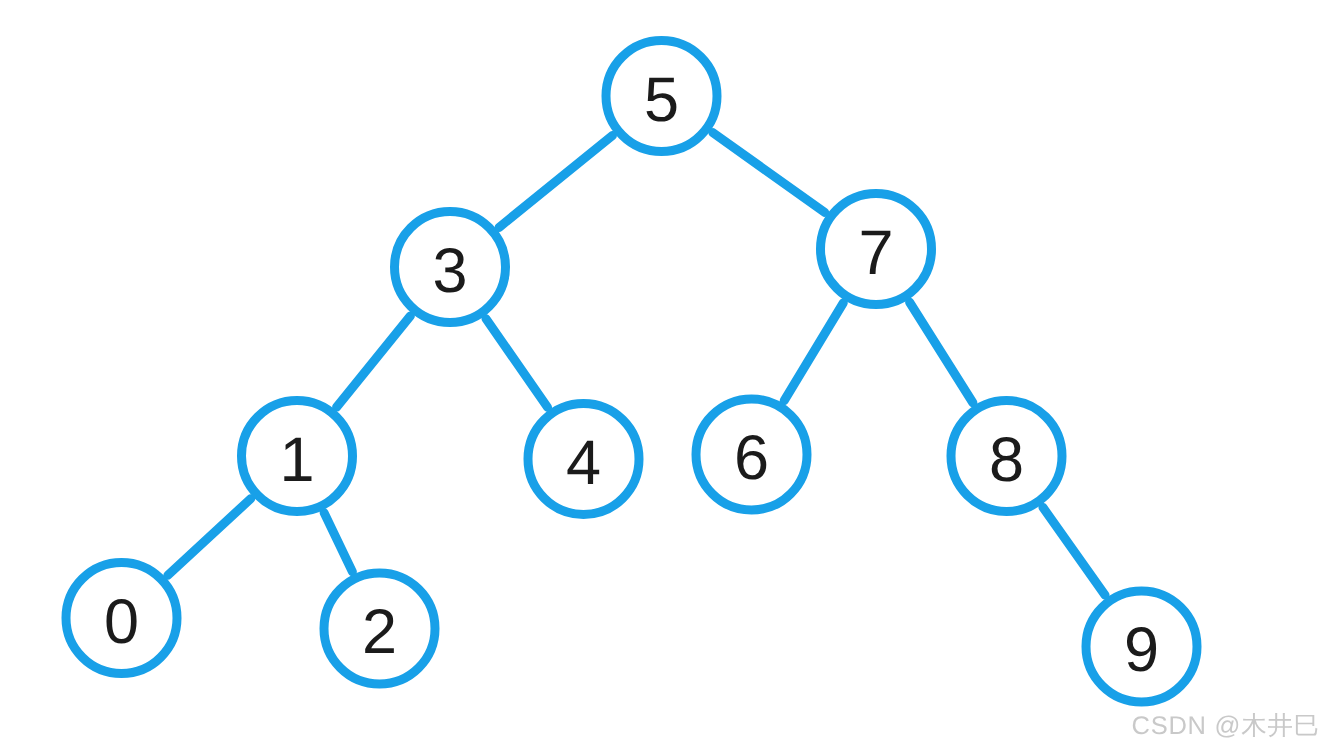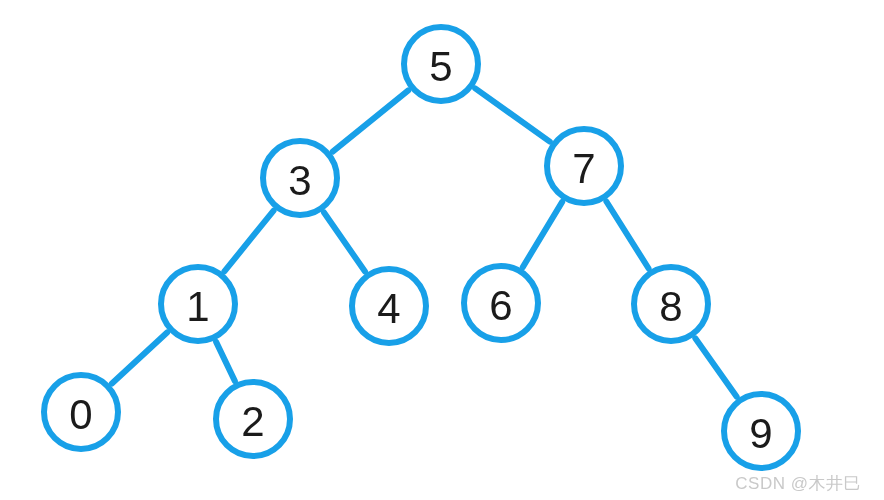--- a/index.html
+++ b/index.html
@@ -17,21 +17,21 @@
     background: #ffffff;
   }
   .canvas svg {
     position: absolute;
     top: 0;
     left: 0;
     display: block;
   }
   .watermark {
     position: absolute;
-    right: 23px;
+    right: 4px;
     bottom: 5px;
     font-size: 17px;
     letter-spacing: 0.5px;
     color: #c9c9c9;
     user-select: none;
     white-space: nowrap;
   }
   .node-label-text {
     pointer-events: none;
   }

